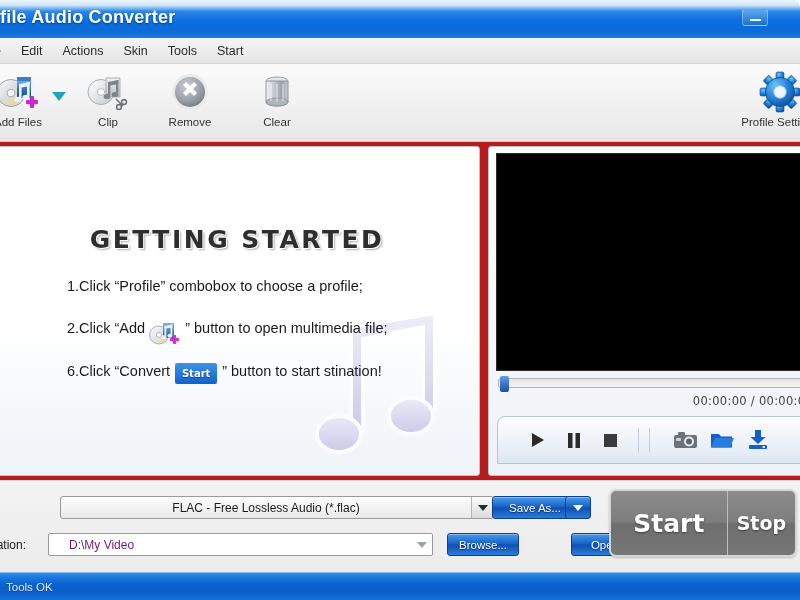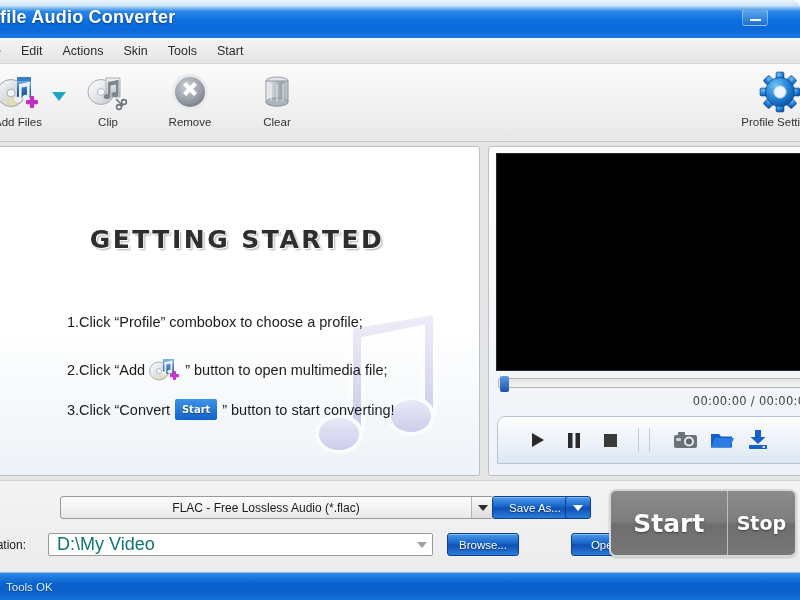--- a/index.html
+++ b/index.html
@@ -76,39 +76,39 @@
   .tb-caret {
     position: absolute; top: 28px;
     width: 0; height: 0;
     border-left: 7px solid transparent; border-right: 7px solid transparent;
     border-top: 9px solid #1aa6c0;
   }
 
   
   .content {
     position: absolute; left: 0; top: 142px; width: 800px; height: 338px;
-    background: #e5e5e5;
+    background: #b91c1c;
   }
   .filelist {
     position: absolute; left: -6px; top: 4px; width: 486px; height: 330px;
     background: linear-gradient(to bottom, #ffffff 0%, #ffffff 55%, #eef3f8 100%);
     border: 1px solid #b9c3cc;
     border-radius: 3px;
     overflow: hidden;
   }
   .gs-title {
     position: absolute; left: 0; right: 0; top: 78px; text-align: center;
     font-family: "DejaVu Sans", sans-serif;
     font-size: 25px; font-weight: bold; letter-spacing: 2.5px;
     color: #2e2e2e;
     text-shadow: 1px 1px 0 #ffffff, 2px 2px 2px rgba(120,120,120,.6);
   }
   .gs-step {
     position: absolute; left: 72px; font-size: 14.5px; color: #1b1b1b;
-    display: flex; align-items: center; white-space: nowrap; margin-top: 36px;
+    display: flex; align-items: flex-start; white-space: nowrap;
   }
   .gs-step-1 { top: 131px; }
   .gs-step-2 { top: 173px; }
   .gs-step-3 { top: 216px; }
   .inline-icon { display: inline-flex; margin: 0 4px; vertical-align: middle; }
   .mini-start {
     display: inline-flex; align-items: center; justify-content: center;
     width: 42px; height: 21px; margin: 0 5px;
     background: linear-gradient(to bottom, #3e93e8, #0f62c8);
     border-radius: 2px;
@@ -195,21 +195,21 @@
     border-top: 6px solid #2a2a2a;
   }
   .caret-down.light { border-top-color: #9aa3ab; }
 
   .textbox {
     position: absolute; left: 48px; top: 533px; width: 385px; height: 23px;
     background: #ffffff; border: 1px solid #9a9a9a; border-radius: 2px;
     display: flex; align-items: center;
   }
   .textbox-value {
-    flex: 1; padding-left: 8px; font-size: 18px; color: #0f766e; white-space: nowrap; overflow: hidden;
+    flex: 1; padding-left: 20px; font-size: 12px; color: #701a75; white-space: nowrap; overflow: hidden;
   }
   .textbox-arrow {
     width: 20px; height: 21px; display: flex; align-items: center; justify-content: center;
   }
 
   .blue-btn {
     position: absolute; height: 23px;
     background: linear-gradient(to bottom, #4a9bea 0%, #1560c8 48%, #0f4fb0 52%, #2a7ddc 100%);
     border: 1px solid #0b3f8f; border-radius: 3px;
     color: #ffffff; font-size: 11.5px;
@@ -479,23 +479,23 @@
             <ellipse cx="14.9" cy="17.2" rx="2.6" ry="2" fill="#e9f1fa"></ellipse>
             <ellipse cx="20.9" cy="15.8" rx="2.6" ry="2" fill="#e9f1fa"></ellipse>
             <rect x="21" y="18" width="9" height="3.2" rx=".8" fill="#cc33cf"></rect>
             <rect x="23.9" y="15.1" width="3.2" height="9" rx=".8" fill="#cc33cf"></rect>
           </svg>
         </span>
         <span>” button to open multimedia file;</span>
       </div>
 
       <div class="gs-step gs-step-3">
-        <span>3.Click “Convert</span>
+        <span>6.Click “Convert</span>
         <span class="mini-start">Start</span>
-        <span>” button to start converting!</span>
+        <span>” button to start stination!</span>
       </div>
     </div>
 
     <div class="preview">
       <div class="video-screen"></div>
 
       <div class="seekbar">
         <div class="seek-handle"></div>
       </div>
 

